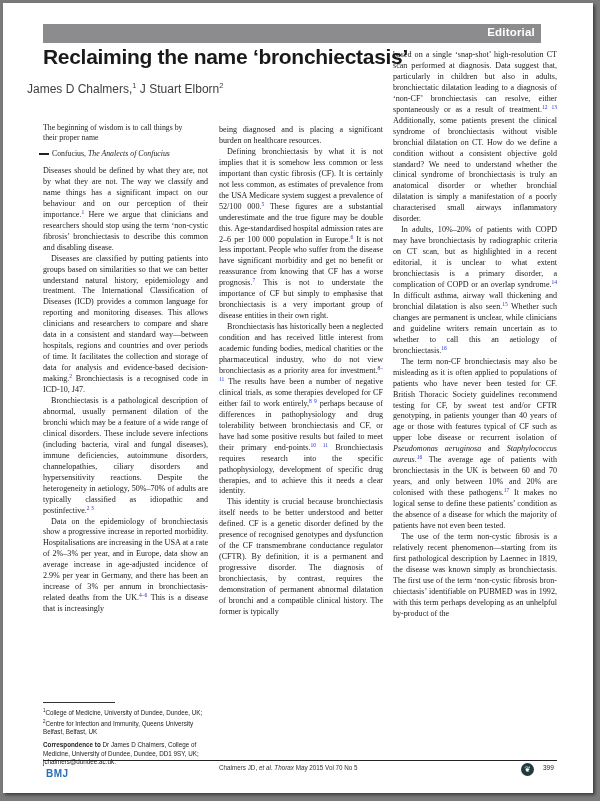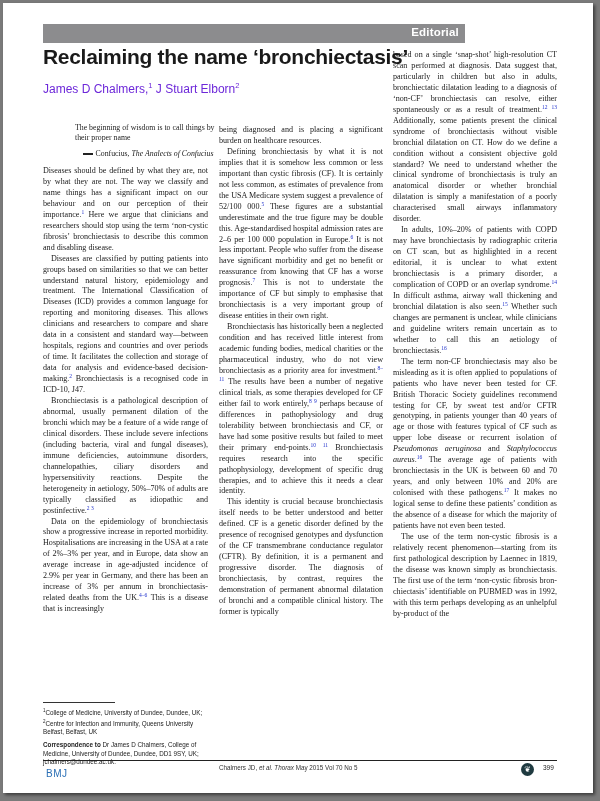--- a/index.html
+++ b/index.html
@@ -8,71 +8,71 @@
       background: #7a7a7a;
       font-family: "Liberation Serif", "DejaVu Serif", serif;
     }
     .page {
       position: absolute; left: 3px; top: 3px;
       width: 590px; height: 790px;
       background: #ffffff;
       box-shadow: 2px 2px 3px rgba(0,0,0,0.5);
     }
     .header-bar {
-      position: absolute; left: 40px; top: 21px; width: 422px; height: 19px;
+      position: absolute; left: 40px; top: 21px; width: 498px; height: 19px;
       background: #8c8c8e;
     }
     .section-label {
       position: absolute; right: 6px; top: 2px;
       font-family: "Liberation Sans", "DejaVu Sans", sans-serif;
       font-weight: bold; font-size: 11.5px; color: #ffffff; letter-spacing: 0.2px;
     }
     .title {
       position: absolute; left: 40px; top: 42px; width: 340px;
       font-family: "Liberation Sans", "DejaVu Sans", sans-serif;
       font-size: 21px; font-weight: bold; color: #1a1a1a; white-space: nowrap;
       letter-spacing: -0.3px;
     }
     .authors {
-      position: absolute; left: 40px; top: 78px;
+      position: absolute; left: 24px; top: 78px;
       font-family: "Liberation Sans", "DejaVu Sans", sans-serif;
-      font-size: 12px; color: #6d28d9;
+      font-size: 12px; color: #404040;
     }
     .authors sup { font-size: 7.5px; }
     .col {
       position: absolute; font-size: 8.1px; line-height: 10.95px; color: #1a1a1a;
       text-align: justify; hyphens: manual;
     }
     .col p { margin: 0; text-indent: 8px; }
     .col p.noindent { text-indent: 0; }
     .col1 { left: 40px; top: 163px; width: 165px; }
     .col2 { left: 216px; top: 106px; width: 164px; margin-top: 16px; }
     .col3 { left: 390px; top: 47px; width: 164px; }
     sup.ref { color: #2233cc; font-size: 5.5px; vertical-align: 3px; line-height: 0; }
     .epigraph {
-      position: absolute; left: 72px; top: 120px; width: 150px;
+      position: absolute; left: 40px; top: 120px; width: 150px;
       font-size: 7.8px; line-height: 10px; color: #222;
     }
     .epigraph .quote { margin: 0; }
-    .epigraph .attrib { margin: 6px 0 0 -4px; text-align: center; }
+    .epigraph .attrib { margin: 6px 0 0 -4px; }
     .epigraph .dash { display: inline-block; width: 10px; height: 2px; background: #222; vertical-align: middle; margin-right: 3px; }
     .fn-rule { position: absolute; left: 40px; top: 699px; width: 72px; height: 1px; background: #333; }
     .footnotes {
       position: absolute; left: 40px; top: 704px; width: 170px;
       font-family: "Liberation Sans", "DejaVu Sans", sans-serif;
       font-size: 6.3px; line-height: 8.6px; color: #222;
     }
     .footnotes p { margin: 0 0 4px 0; }
     .footnotes b { font-weight: bold; }
     .footnotes sup { font-size: 4.5px; }
     .bottom-rule { position: absolute; left: 40px; top: 757px; width: 514px; height: 1px; background: #222; }
     .bmj-logo {
       position: absolute; left: 43px; top: 765px;
       font-family: "Liberation Sans", "DejaVu Sans", sans-serif;
-      font-weight: normal; font-size: 10px; color: #2a6fb5; letter-spacing: 0.5px;
+      font-weight: bold; font-size: 10px; color: #2a6fb5; letter-spacing: 0.5px;
     }
     .citation {
       position: absolute; left: 216px; top: 761px;
       font-family: "Liberation Sans", "DejaVu Sans", sans-serif;
       font-size: 6.3px; color: #333;
     }
     .citation i { font-style: italic; }
     .oa-icon {
       position: absolute; left: 518px; top: 760px; width: 13px; height: 13px;
       border-radius: 50%; background: #1f3a40; color: #fff;

